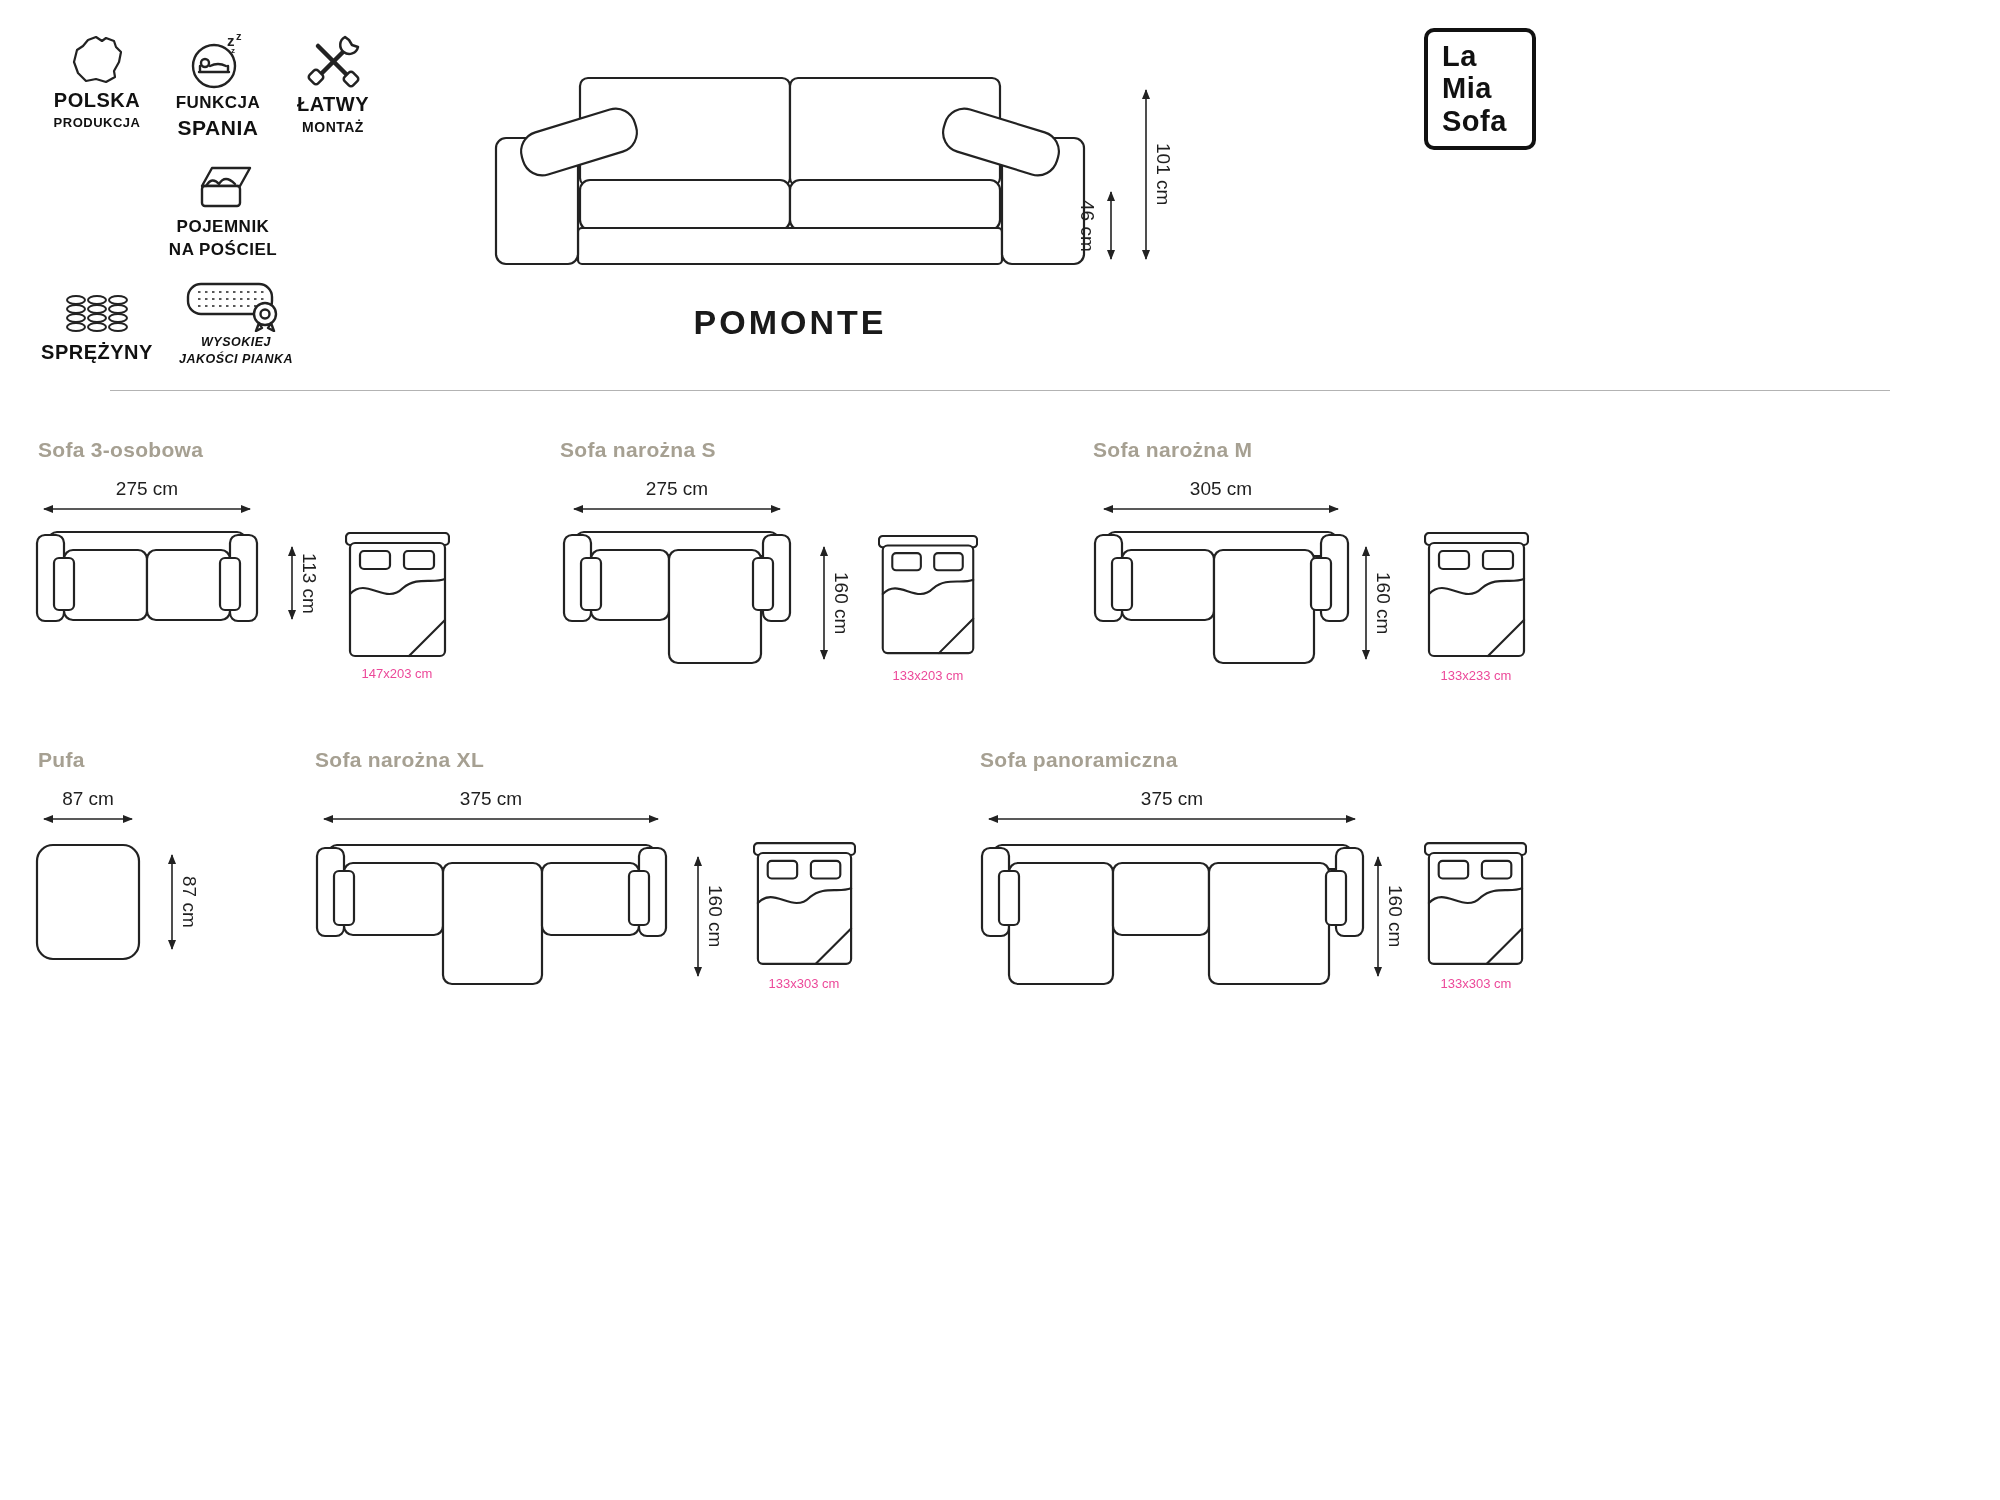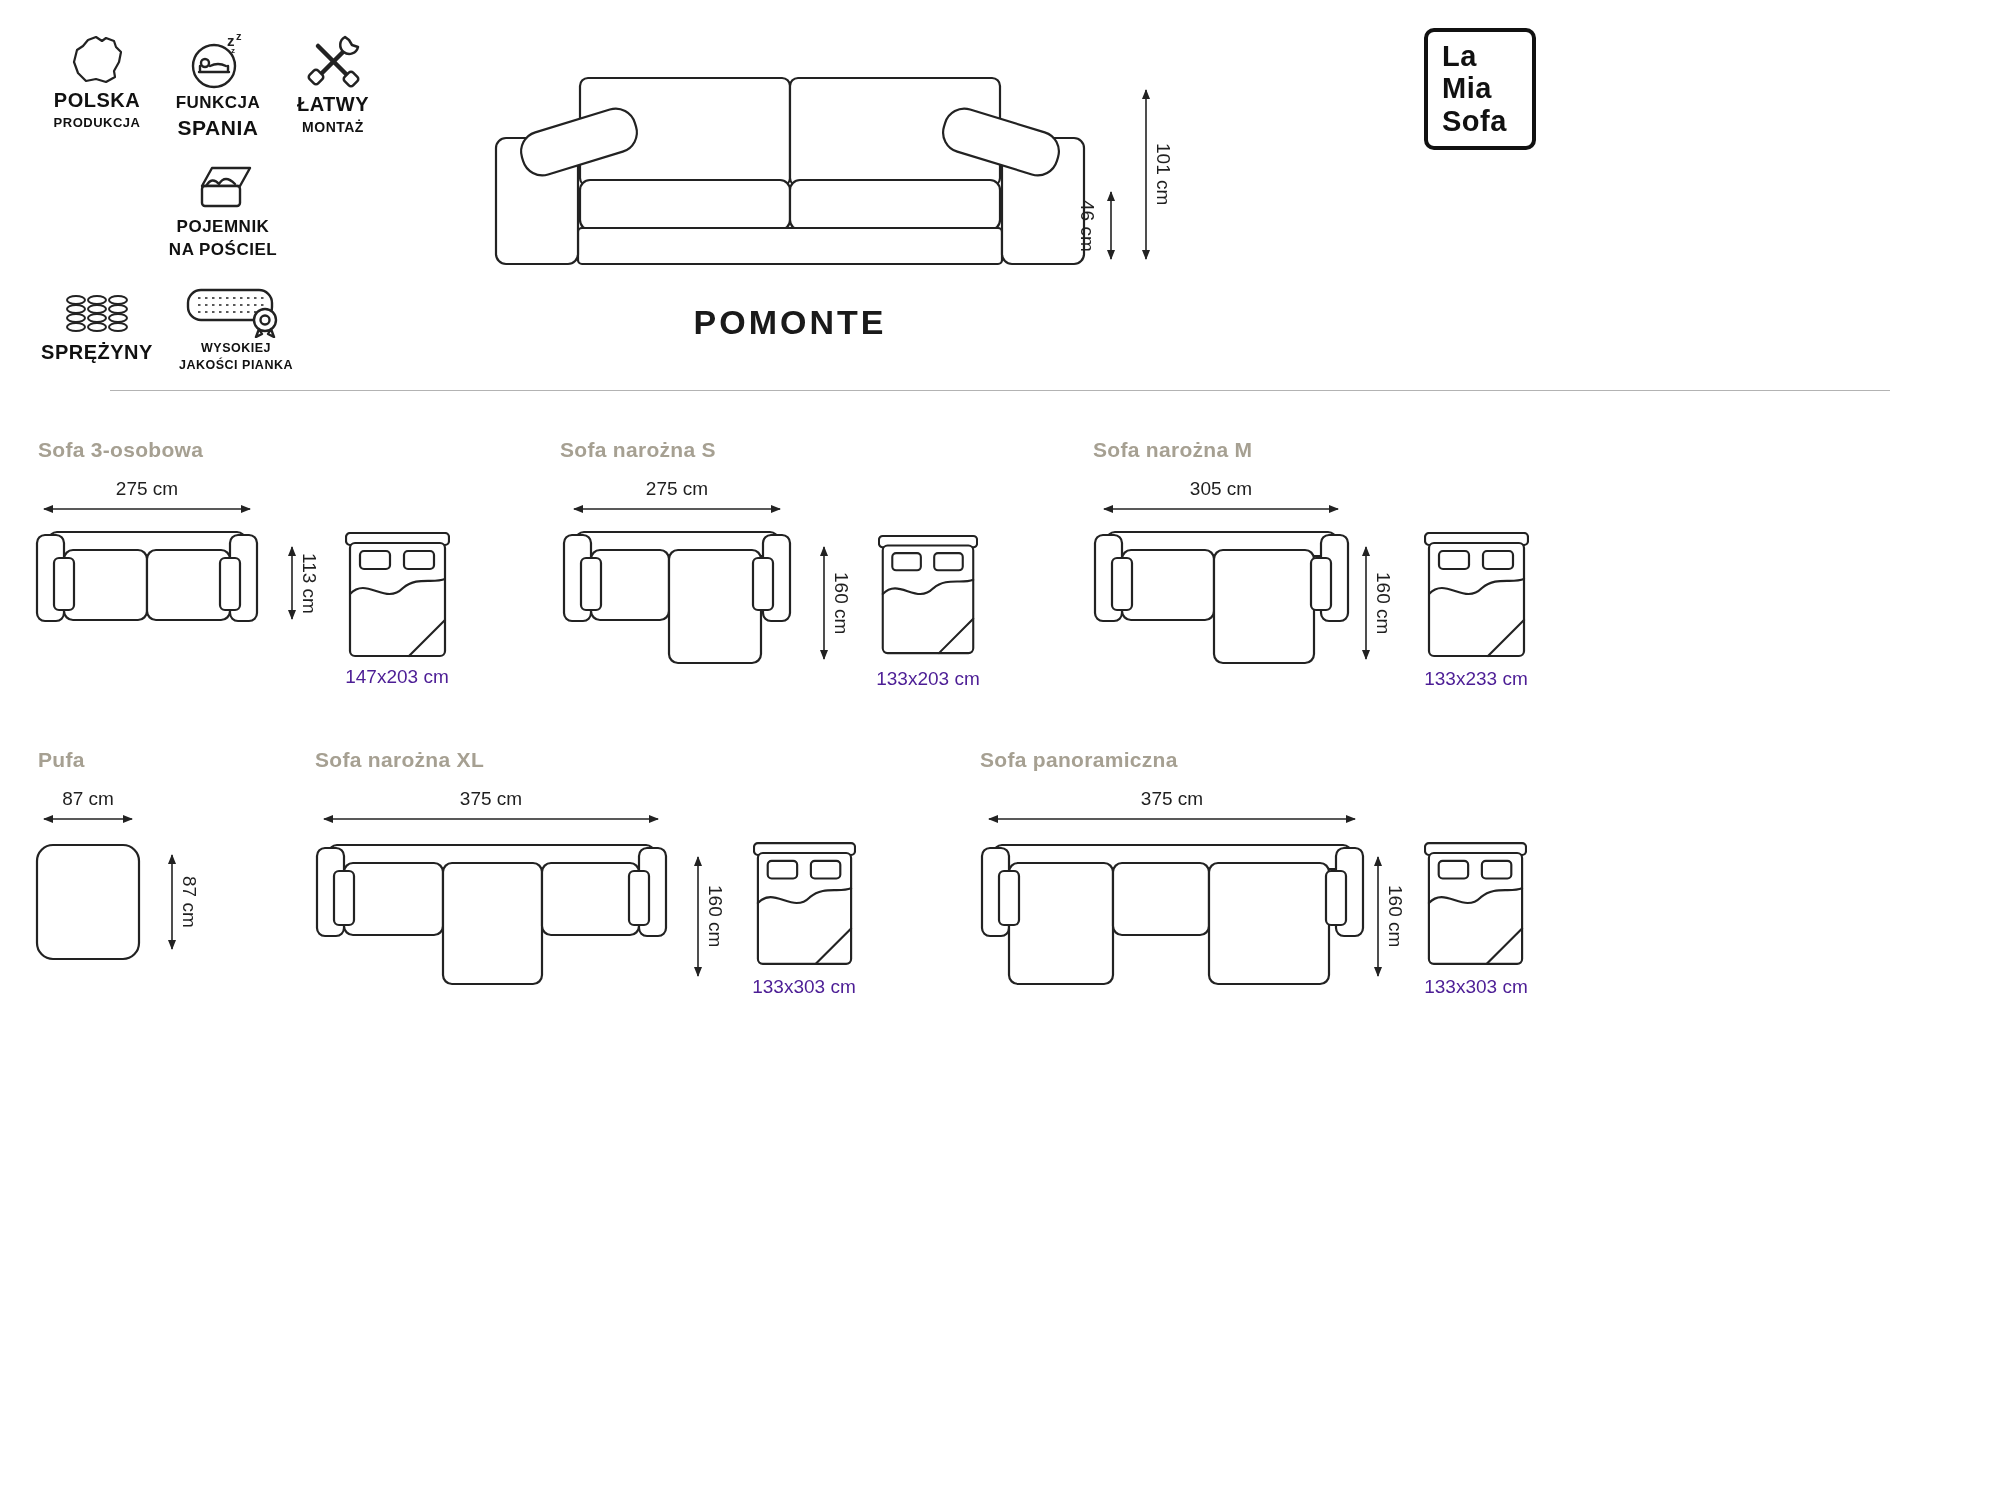--- a/index.html
+++ b/index.html
@@ -11,21 +11,21 @@
   
   .draw rect,.draw path,.draw circle,.draw ellipse,.draw line,.draw polyline{
     stroke:#222; stroke-width:2.2; fill:#fff; stroke-linejoin:round; stroke-linecap:round;
   }
   .draw .nf{fill:none;}
   
   .dim line{stroke:#222; stroke-width:1.6;}
   .dim-label-h{position:absolute; font-size:19px; text-align:center; color:#1f1f1f;}
   .dim-label-v{position:absolute; writing-mode:vertical-rl; text-align:center; font-size:19px; color:#1f1f1f;}
   .section-title{position:absolute; font-size:21px; font-weight:600; color:#a6a092; letter-spacing:.3px;}
-  .bed-label{position:absolute; font-size:19px; text-align:center; color:#4c1d95;}
+  .bed-label{position:absolute; font-size:13px; text-align:center; color:#ec4899;}
   
   .feature{position:absolute; display:flex; flex-direction:column; align-items:center; gap:3px; text-align:center;}
   .f1{font-weight:800; letter-spacing:.5px; color:#111;}
   .f2{font-weight:700; letter-spacing:.5px; color:#111;}
   .sz20{font-size:20px;} .sz17{font-size:17px;} .sz14{font-size:14px;}
   .sz13{font-size:13px;} .sz21{font-size:21px;} .sz12{font-size:12.5px;}
   
   .logo-box{position:absolute; left:1424px; top:28px; width:78px; height:96px;
     border:4px solid #111; border-radius:10px; padding:8px 12px 10px 14px;
     font-weight:800; font-size:29px; line-height:1.12; color:#111; letter-spacing:.5px;}
@@ -115,21 +115,21 @@
         <ellipse cx="54" cy="8" rx="9" ry="4"></ellipse>
           <ellipse cx="54" cy="17" rx="9" ry="4"></ellipse>
         <ellipse cx="54" cy="26" rx="9" ry="4"></ellipse>
           <ellipse cx="54" cy="35" rx="9" ry="4"></ellipse>
       </g>
     </svg>
     <span class="f1 sz20">SPRĘŻYNY</span>
     <span class="f2 sz13"></span>
   </div>
 
-  <div class="feature" style="left:156px; top:280px; width:160px;">
+  <div class="feature" style="left:156px; top:274px; width:160px;font-style:italic;">
     <svg class="icon" width="100" height="58" viewBox="0 0 100 58">
       <g fill="#fff" stroke="#222" stroke-width="2.4" stroke-linejoin="round">
         <rect x="2" y="10" width="84" height="30" rx="13"></rect>
         <path fill="none" stroke-width="1.6" stroke-dasharray="2.5,4.5" d="M12,18 L78,18 M12,25 L78,25 M12,32 L78,32"></path>
         <circle cx="79" cy="40" r="11"></circle>
         <circle cx="79" cy="40" r="4.5"></circle>
         <path d="M73,49 L70,57 L76,54 Z M85,49 L88,57 L82,54 Z"></path>
       </g>
     </svg>
     <span class="f2 sz12">WYSOKIEJ</span>

